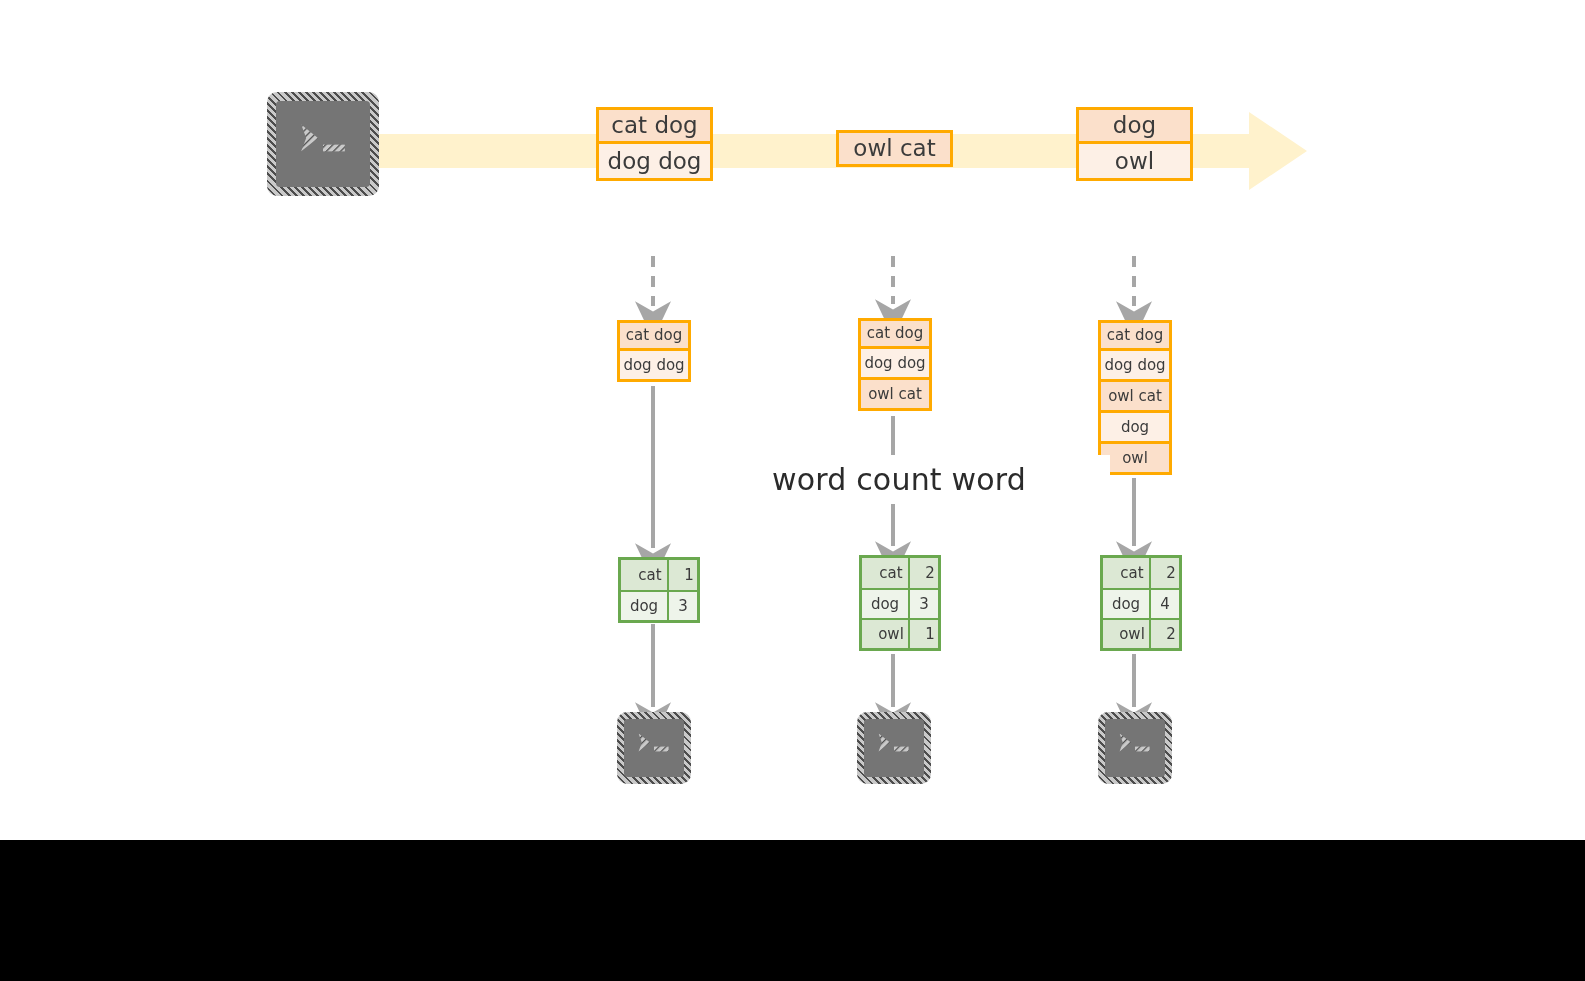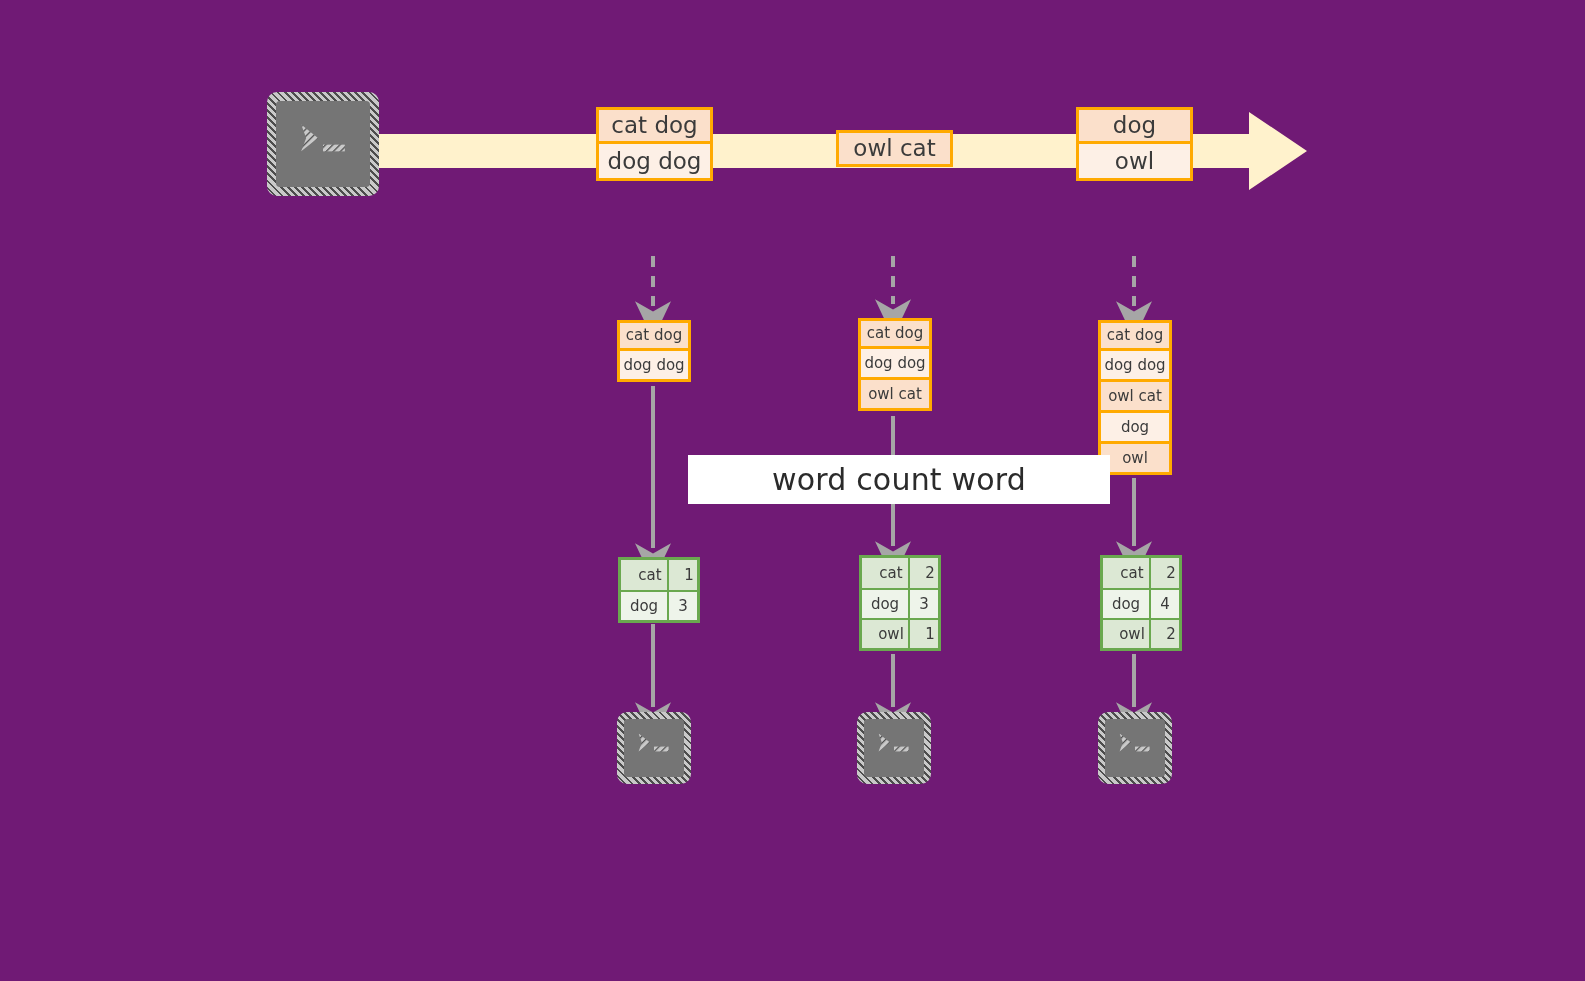--- a/index.html
+++ b/index.html
@@ -4,22 +4,22 @@
 <title>Streaming word count diagram</title>
 <style>
   html, body {
     margin: 0;
     padding: 0;
     background: #000000;
   }
   #stage {
     position: relative;
     width: 1585px;
-    height: 981px;
-    background: #701a75;
+    height: 840px;
+    background: #ffffff;
     overflow: hidden;
     font-family: "DejaVu Sans", "Liberation Sans", sans-serif;
   }
   #svg-layer {
     position: absolute;
     left: 0;
     top: 0;
     width: 1585px;
     height: 981px;
   }

